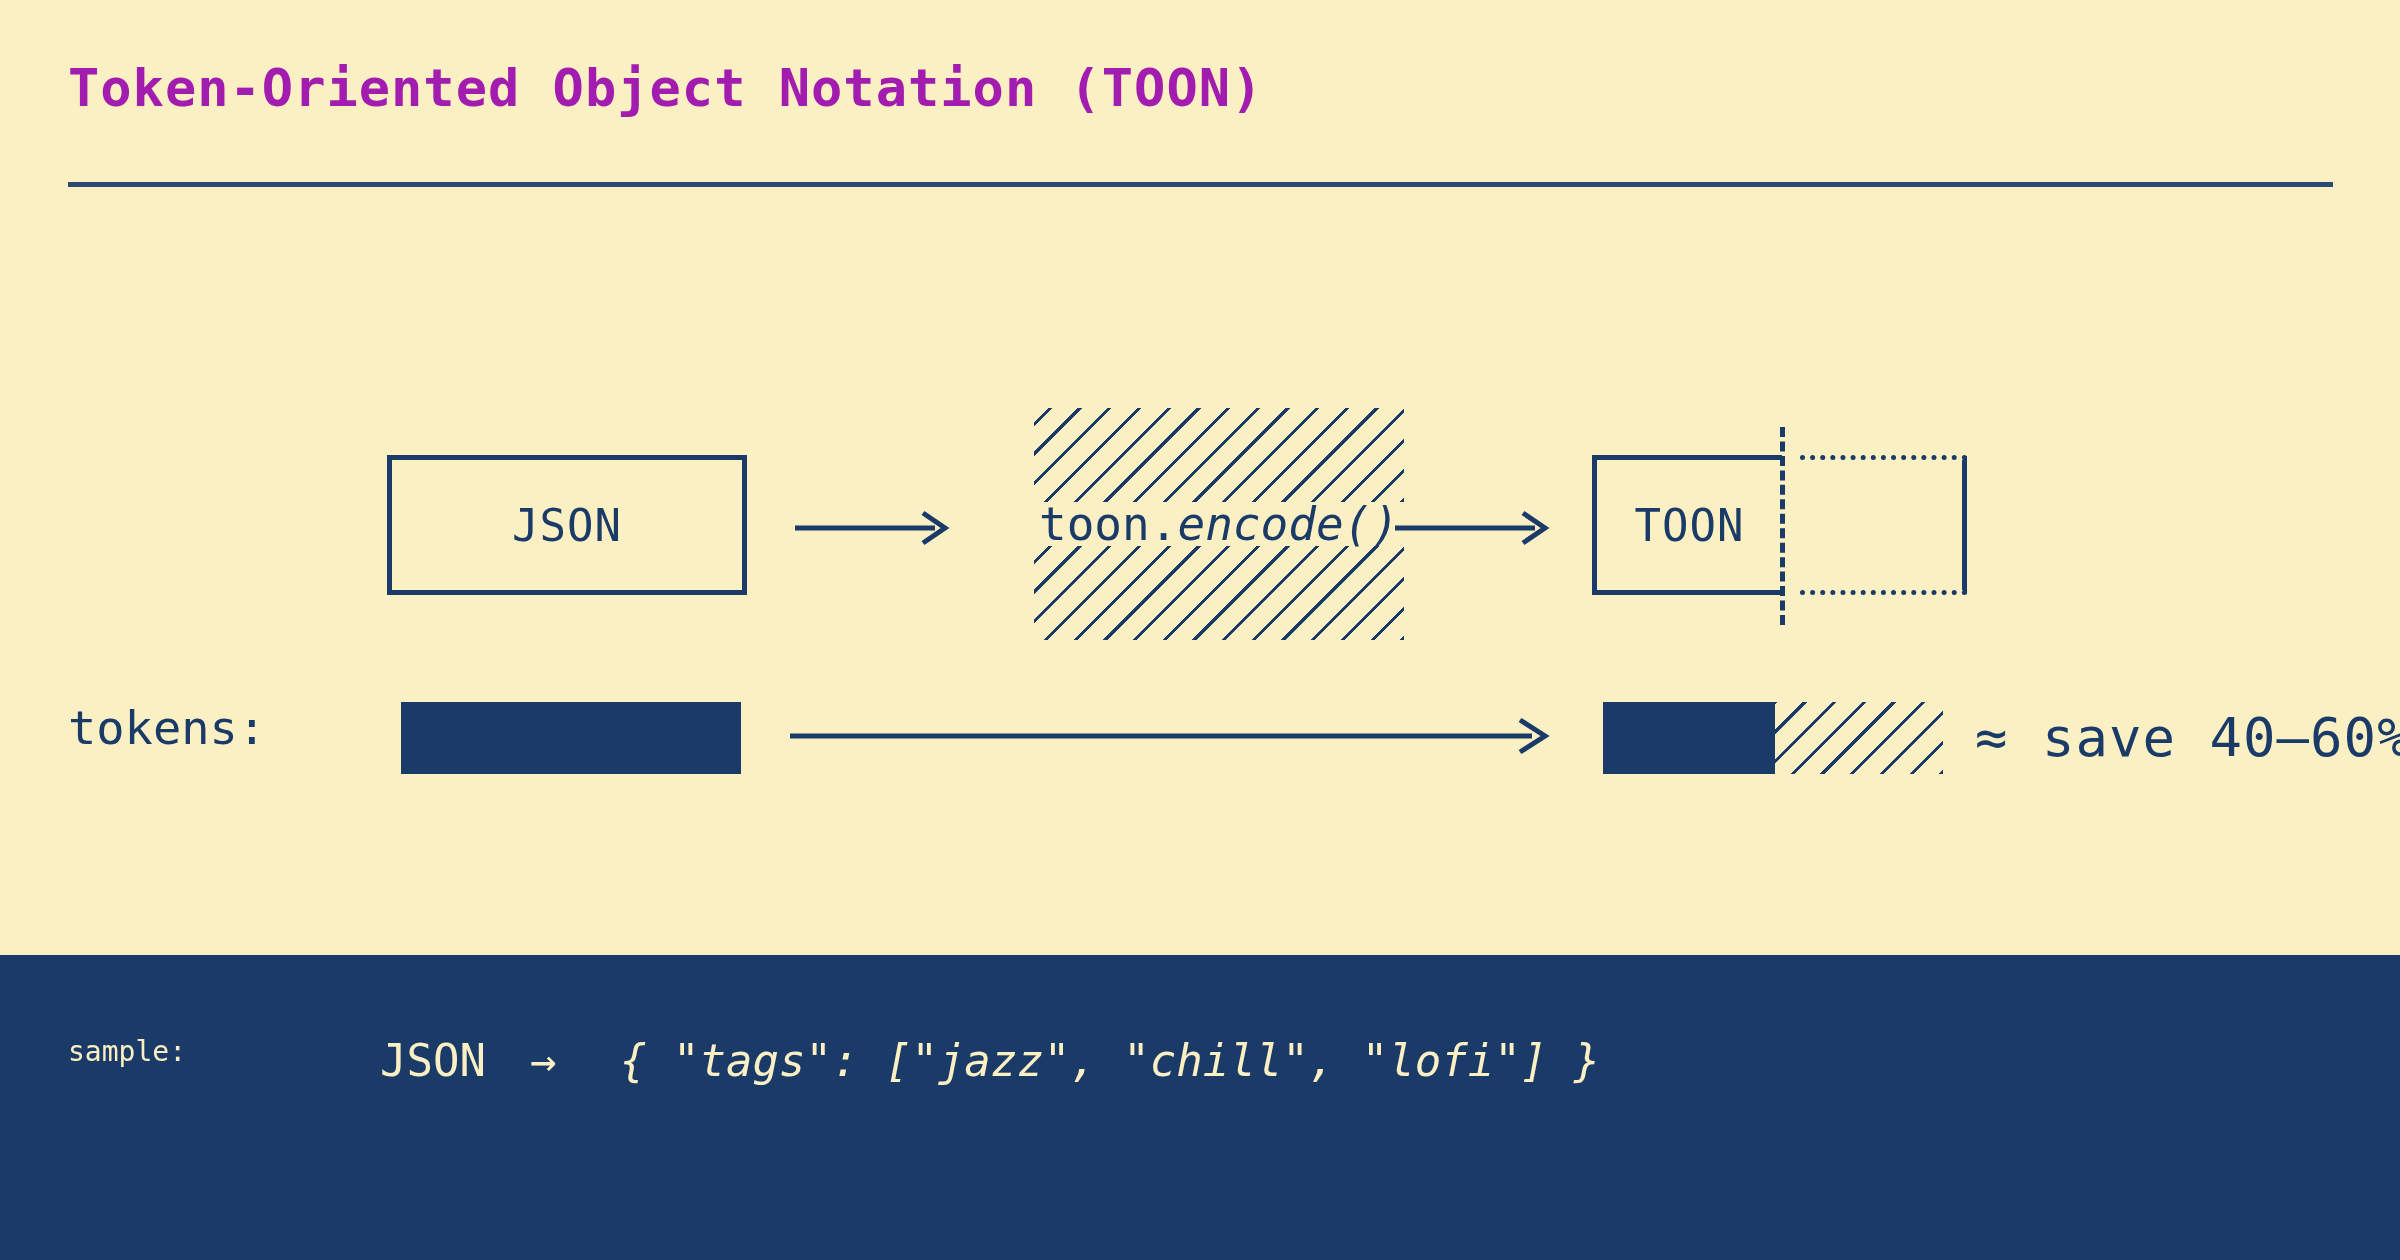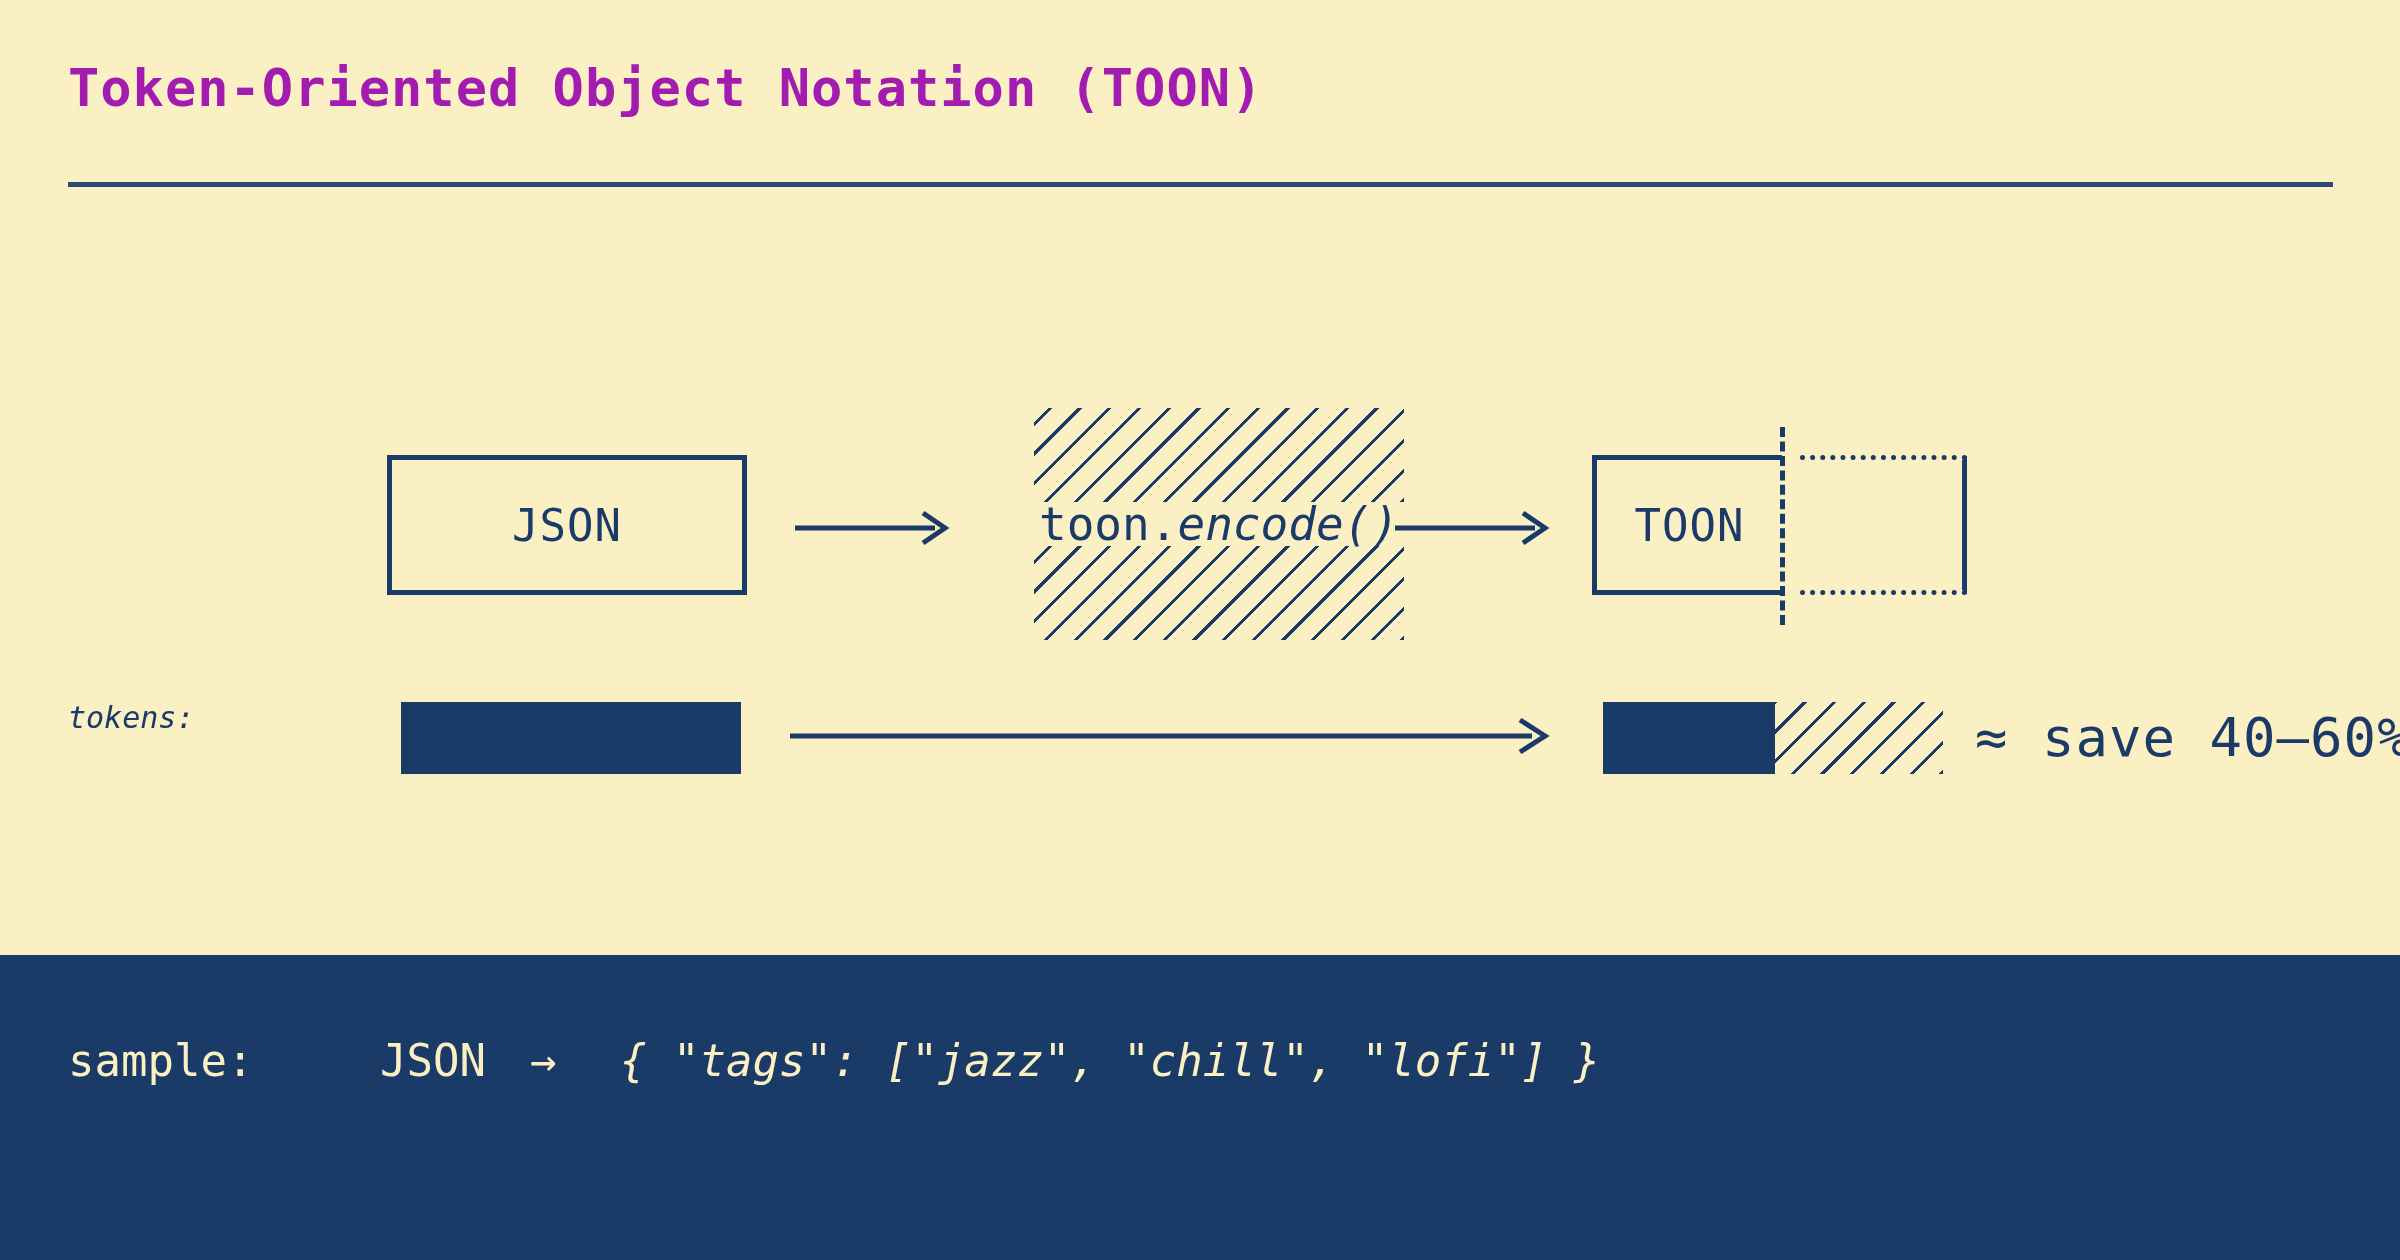--- a/index.html
+++ b/index.html
@@ -159,24 +159,23 @@
     border-top: 5px dotted #1A3A67;
     border-bottom: 5px dotted #1A3A67;
     border-right: 5px solid #1A3A67;
   }
 
   
   .tokens-label {
     position: absolute;
     left: 68px;
     top: 700px;
-    font-size: 30px;
-    color: #1A3A67;
-    white-space: nowrap;
-    font-style: italic;
+    font-size: 47px;
+    color: #1A3A67;
+    white-space: nowrap;
   }
   .bar-json {
     position: absolute;
     left: 401px;
     top: 702px;
     width: 340px;
     height: 72px;
     background: #1A3A67;
   }
   .arrow-long {
@@ -224,21 +223,21 @@
     left: 0;
     top: 955px;
     width: 2400px;
     height: 305px;
     background: #1A3A67;
   }
   .sample-label {
     position: absolute;
     left: 68px;
     top: 1035px;
-    font-size: 44px;
+    font-size: 28px;
     color: #FBEFC4;
     white-space: nowrap;
   }
   .code-line {
     position: absolute;
     left: 380px;
     font-size: 44px;
     color: #FBEFC4;
     white-space: nowrap;
   }

